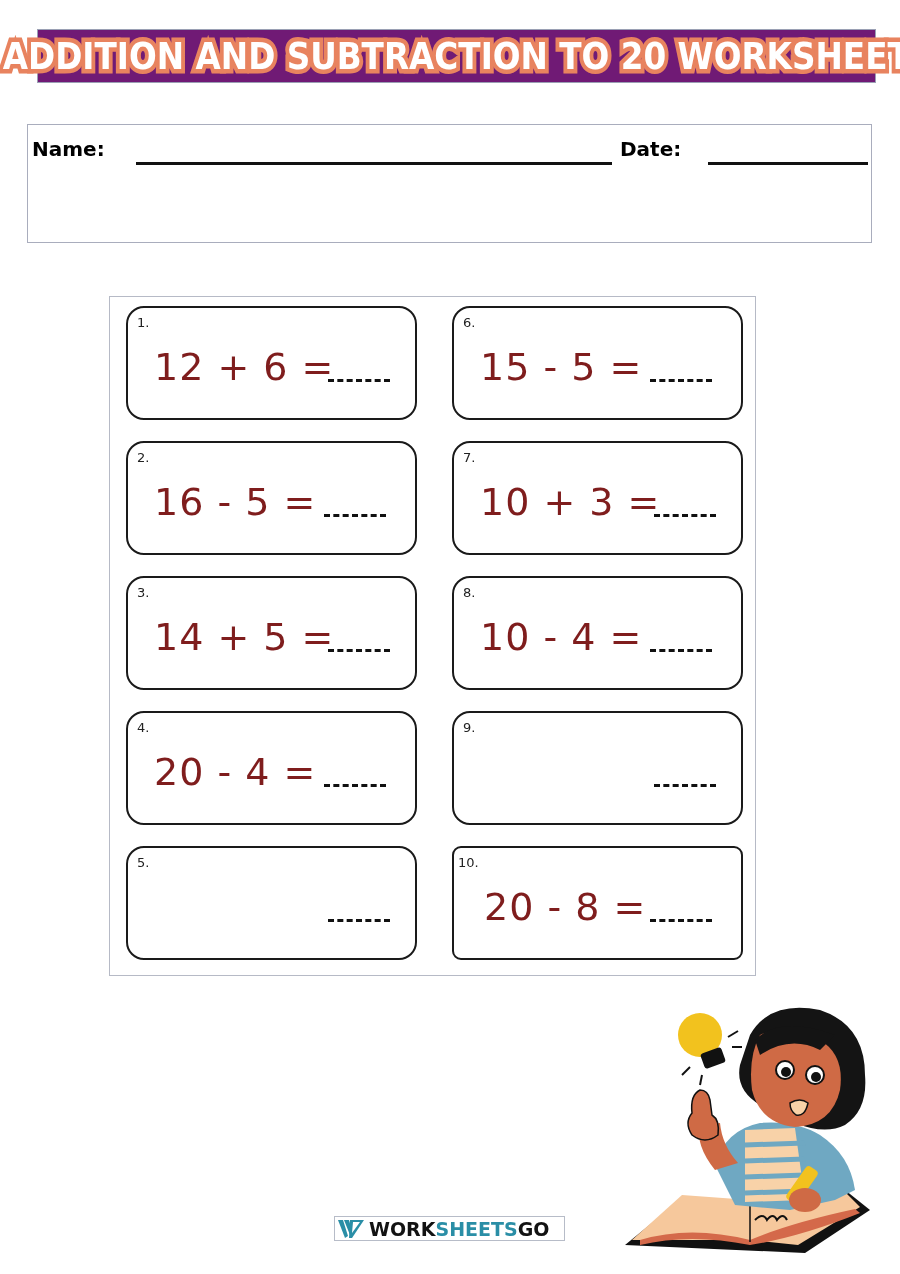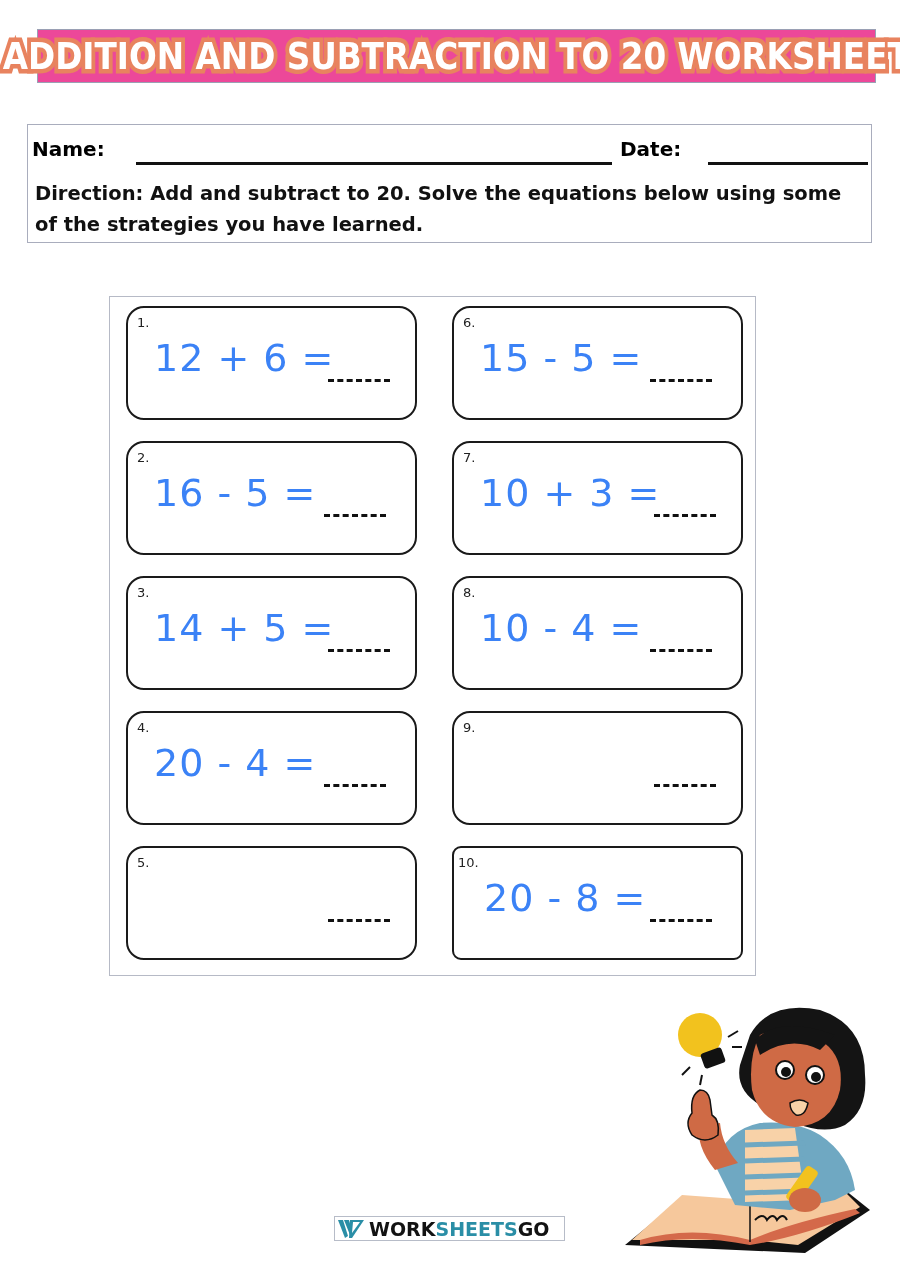--- a/index.html
+++ b/index.html
@@ -2,21 +2,21 @@
 <html><head>
   <meta charset="utf-8">
   <style>
     * { box-sizing: border-box; margin: 0; padding: 0; }
     html, body { width: 900px; height: 1274px; background: #ffffff; overflow: hidden; }
     body { position: relative; font-family: "DejaVu Sans", sans-serif; color: #000; }
 
     .title-box {
       position: absolute; left: 37px; top: 29px; width: 839px; height: 54px;
       border: 1.5px solid #9aa0b4; display: flex; align-items: center; justify-content: center;
-      background: #ec4899;
+      background: #701a75;
     }
     .title-text {
       font-family: "DejaVu Sans", sans-serif; font-weight: bold; font-size: 38px;
       letter-spacing: 0px; color: #ffffff;
       -webkit-text-stroke: 9px #e8835f; paint-order: stroke fill;
       text-shadow: 0 0 1px #e8835f;
       white-space: nowrap; transform: scaleX(0.86); transform-origin: center;
     }
 
     .info-box {
@@ -44,22 +44,22 @@
     }
     .card {
       position: absolute; width: 291px; height: 114px;
       border: 2.5px solid #1a1a1a; border-radius: 18px; background: #fff;
     }
     .card-num {
       position: absolute; left: 9px; top: 7px; font-family: "DejaVu Sans", sans-serif;
       font-size: 13px; color: #222;
     }
     .card-eq {
-      position: absolute; left: 26px; top: 28px; font-family: "DejaVu Sans", sans-serif;
-      font-size: 38px; font-weight: normal; color: #3b82f6; white-space: nowrap; letter-spacing: 1px;
+      position: absolute; left: 26px; top: 37px; font-family: "DejaVu Sans", sans-serif;
+      font-size: 38px; font-weight: normal; color: #7f1d1d; white-space: nowrap; letter-spacing: 1px;
     }
     .card-blank {
       position: absolute; left: 200px; top: 71px; width: 62px; height: 0;
       border-top: 3px dashed #111;
     }
 
     .logo {
       position: absolute; left: 334px; top: 1216px; width: 231px; height: 25px;
       border: 1px solid #b7bcc8; display: flex; align-items: center; background: #fff;
     }
@@ -81,21 +81,20 @@
   <div class="title-text">ADDITION AND SUBTRACTION TO 20 WORKSHEET</div>
 </div>
 
 <div class="info-box">
   <div class="name-row">
     <span class="name-label">Name:</span>
     <div class="name-line"></div>
     <span class="date-label">Date:</span>
     <div class="date-line"></div>
   </div>
-  <div class="direction">Direction: Add and subtract to 20. Solve the equations below using some of the strategies you have learned.</div>
 </div>
 
 <div class="problems-panel">
 
   <div class="card" style="left:16px; top:9px;">
     <span class="card-num">1.</span>
     <span class="card-eq">12 + 6 =</span>
     <div class="card-blank"></div>
   </div>
   <div class="card" style="left:16px; top:144px;">

